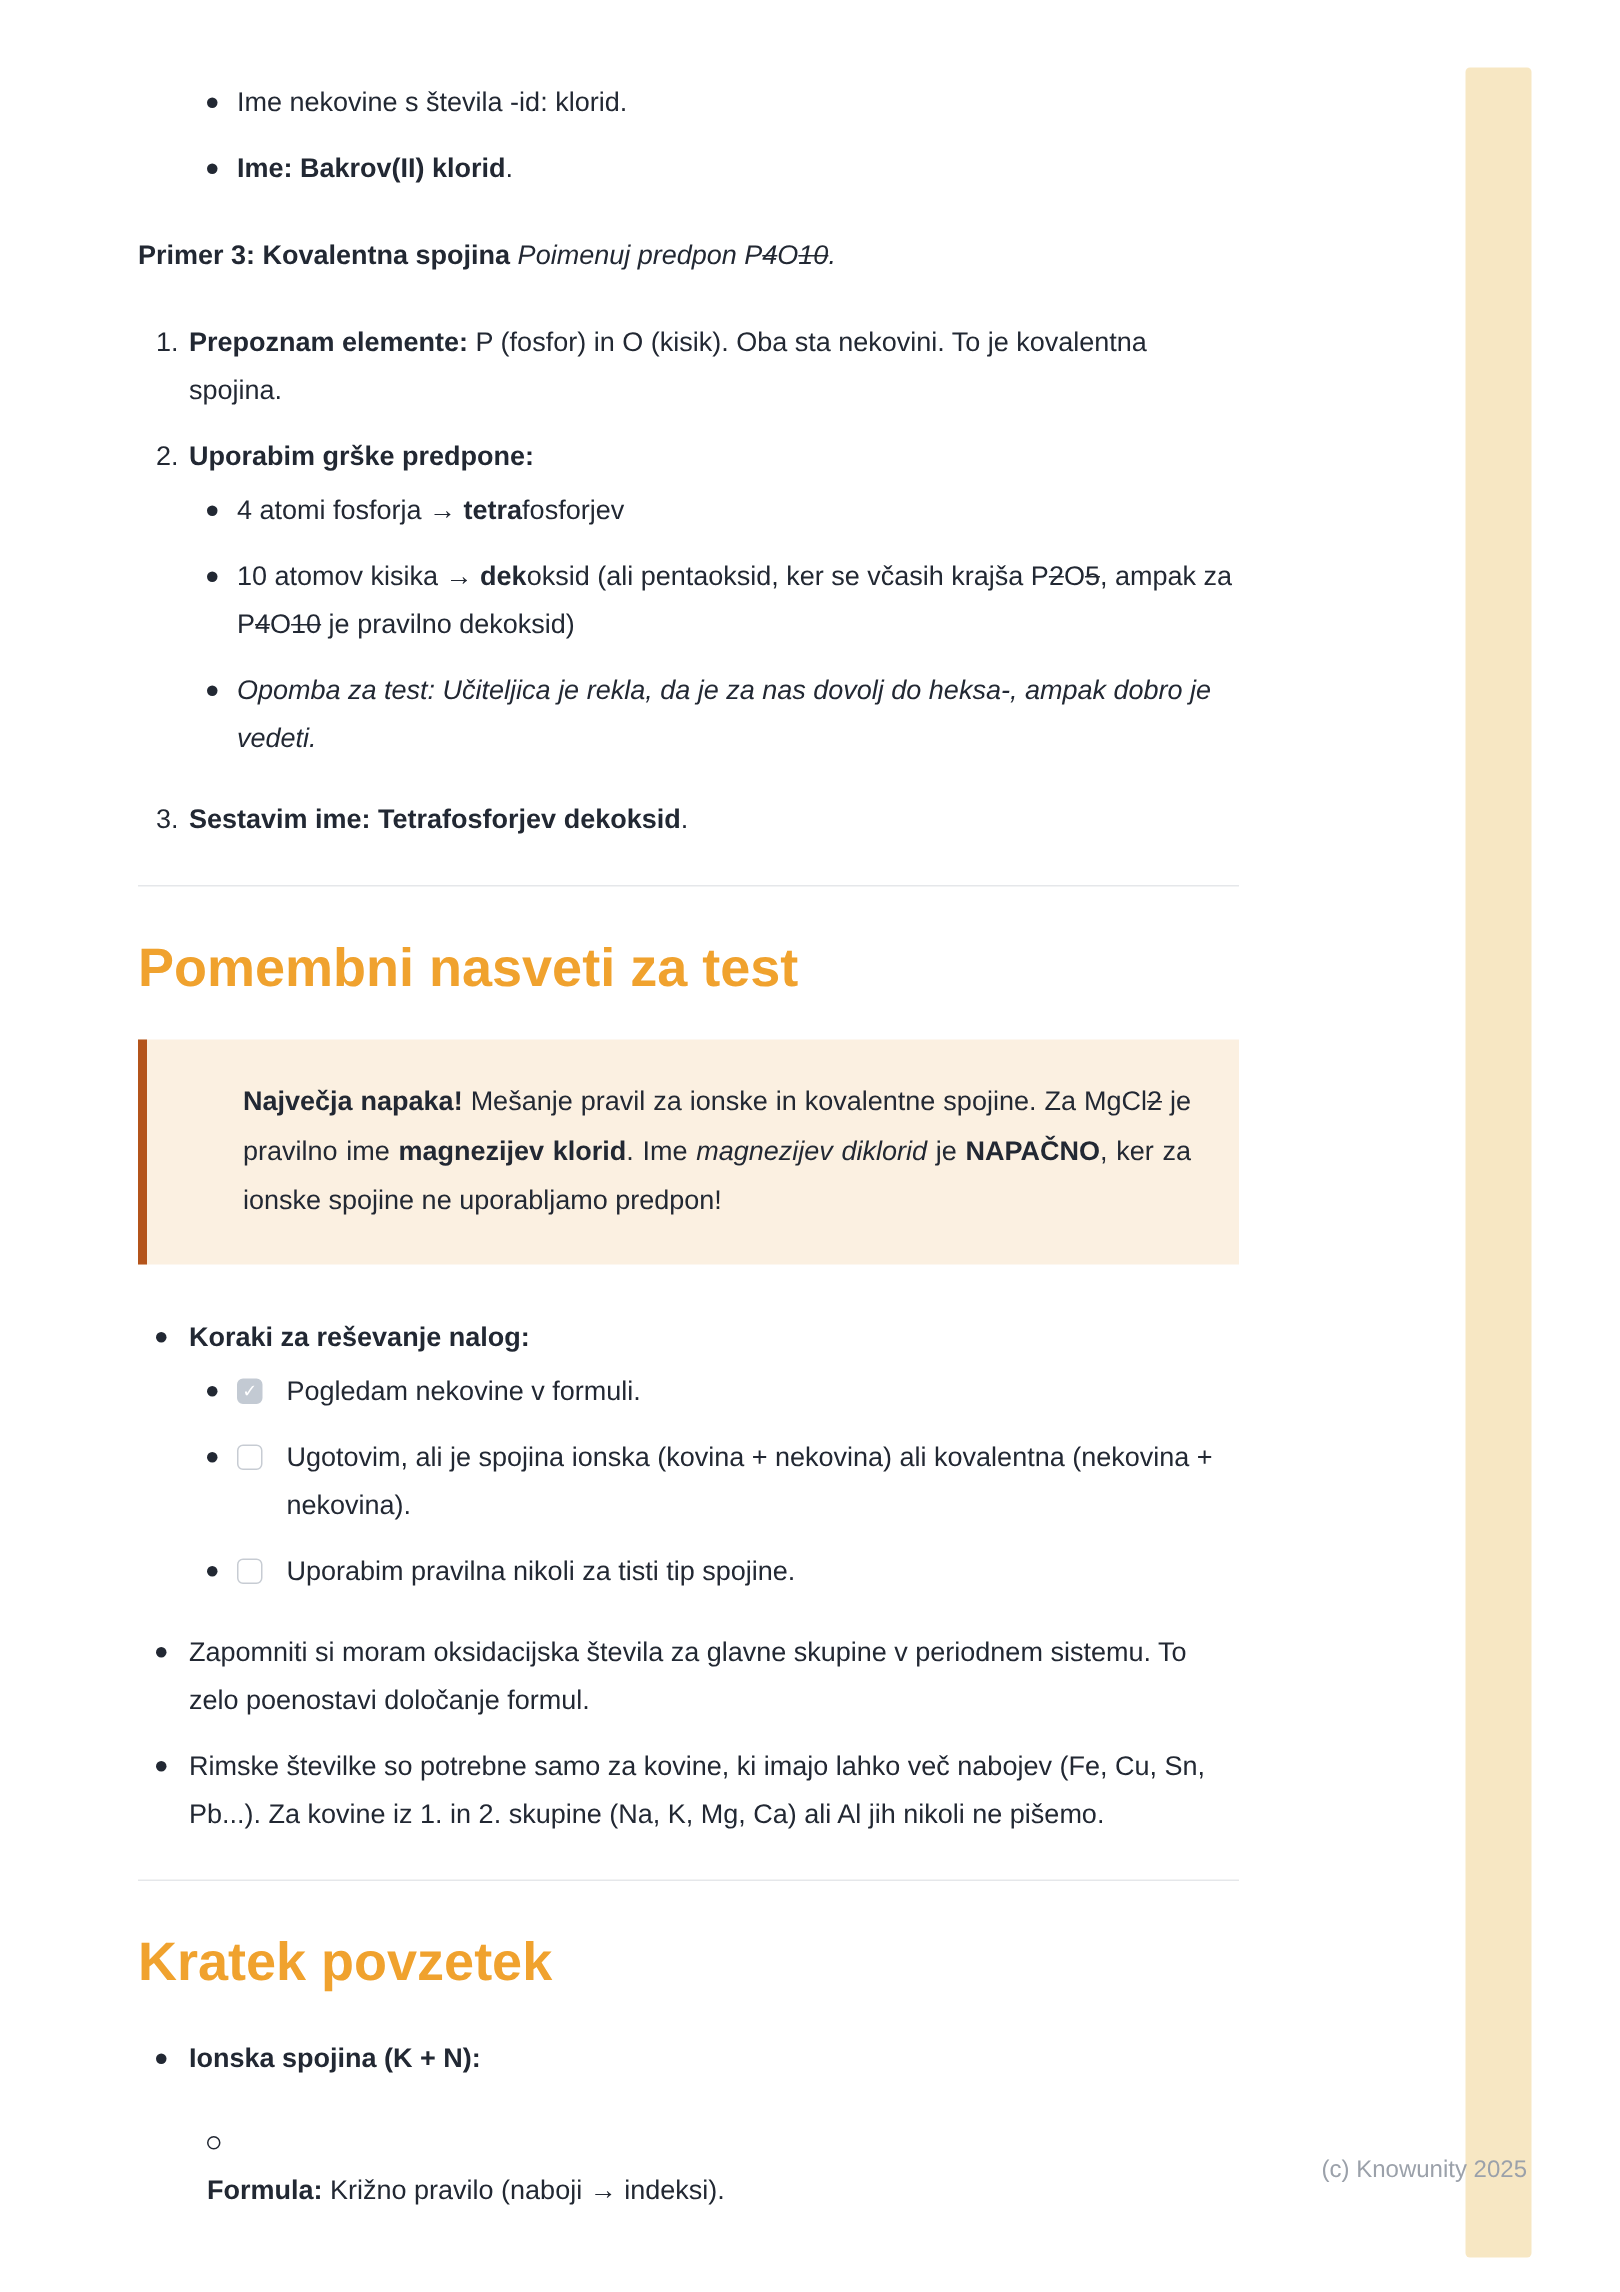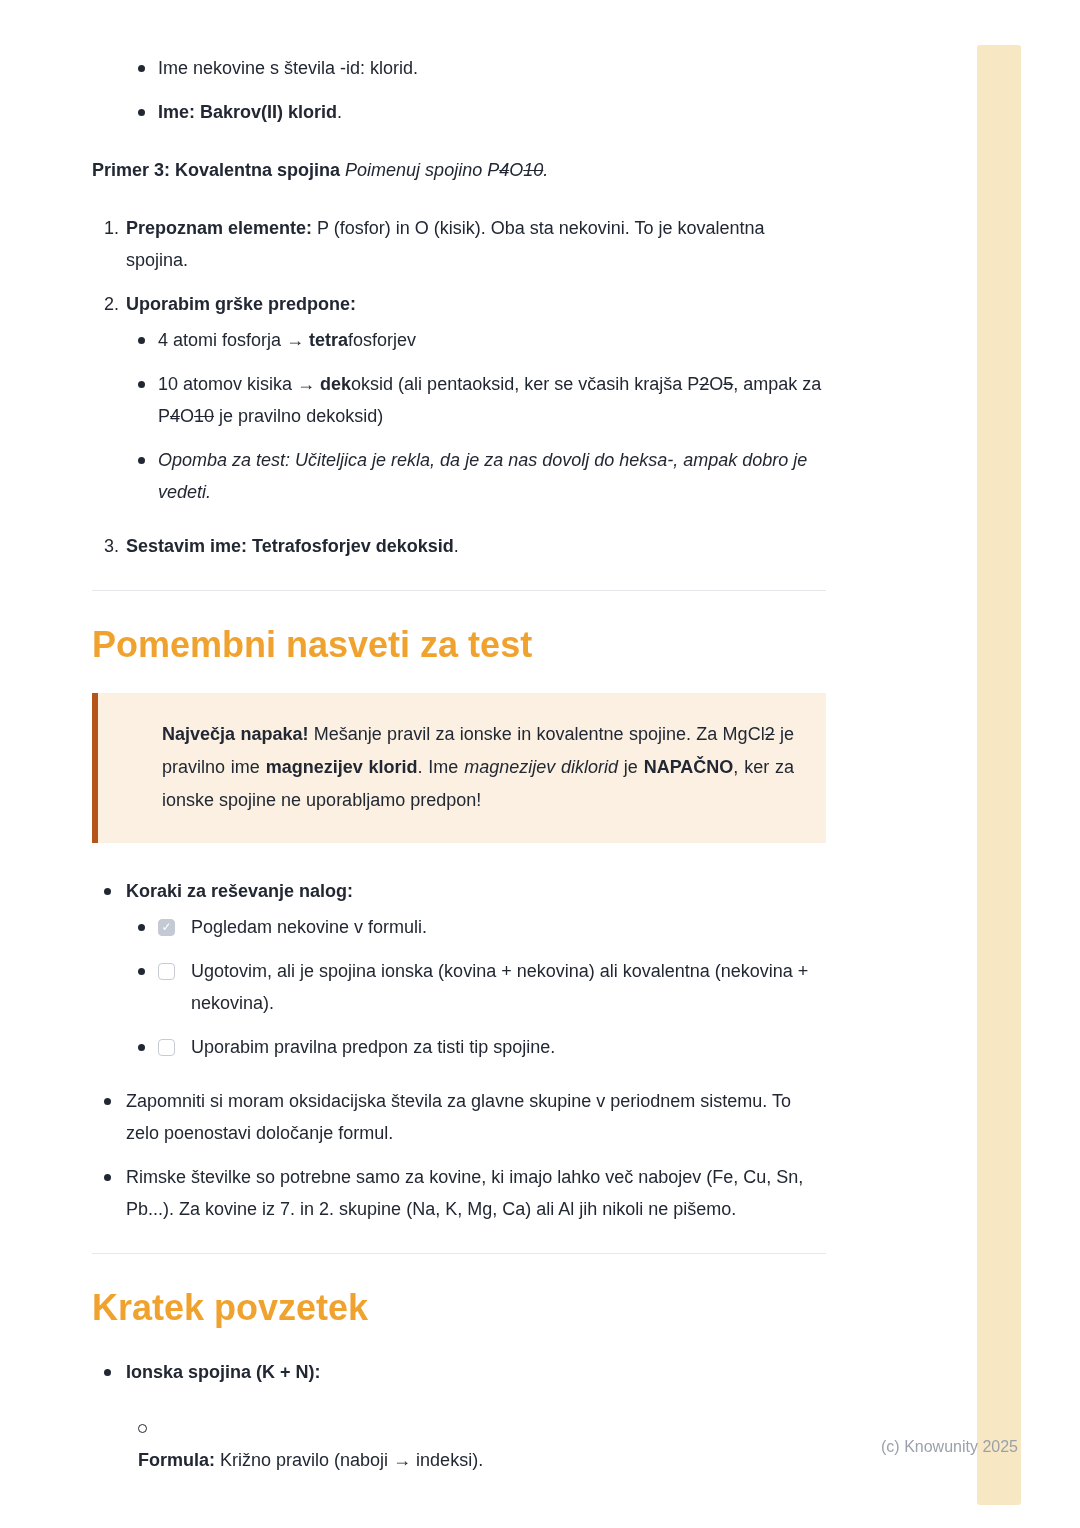--- a/index.html
+++ b/index.html
@@ -76,21 +76,21 @@
         <span class="dot"></span>
       </span>
       <span class="item-text"><span>Ime nekovine s števila -id: klorid.</span></span>
     </div>
     <div class="item lvl2">
       <span class="marker-box">
         <span class="dot"></span>
       </span>
       <span class="item-text"><span class="b ">Ime: Bakrov(II) klorid</span><span>.</span></span>
     </div>
-    <p class="para"><span class="b ">Primer 3: Kovalentna spojina</span><span class="i "> Poimenuj spojino P</span><span class="i s">4</span><span class="i ">O</span><span class="i s">10</span><span class="i ">.</span></p>
+    <p class="para"><span class="b ">Primer 3: Kovalentna spojina</span><span class="i "> Poimenuj predpon P</span><span class="i s">4</span><span class="i ">O</span><span class="i s">10</span><span class="i ">.</span></p>
     <div class="item numbered lvl1">
       <span class="marker-box">1.</span>
       <span class="item-text"><span class="b ">Prepoznam elemente:</span><span> P (fosfor) in O (kisik). Oba sta nekovini. To je kovalentna spojina.</span></span>
     </div>
     <div class="item numbered lvl1">
       <span class="marker-box">2.</span>
       <span class="item-text"><span class="b ">Uporabim grške predpone:</span></span>
     </div>
     <div class="item lvl2">
       <span class="marker-box">
@@ -143,33 +143,33 @@
       </span>
       <span class="item-text"><span>Ugotovim, ali je spojina ionska (kovina + nekovina) ali kovalentna (nekovina + nekovina).</span></span>
     </div>
     <div class="item lvl2 check">
       <span class="marker-box">
         <span class="dot"></span>
       </span>
       <span class="checkbox-box">
         <span class="checkbox"></span>
       </span>
-      <span class="item-text"><span>Uporabim pravilna predpon za tisti tip spojine.</span></span>
+      <span class="item-text"><span>Uporabim pravilna nikoli za tisti tip spojine.</span></span>
     </div>
     <div class="item lvl1">
       <span class="marker-box">
         <span class="dot"></span>
       </span>
       <span class="item-text"><span>Zapomniti si moram oksidacijska števila za glavne skupine v periodnem sistemu. To zelo poenostavi določanje formul.</span></span>
     </div>
     <div class="item lvl1">
       <span class="marker-box">
         <span class="dot"></span>
       </span>
-      <span class="item-text"><span>Rimske številke so potrebne samo za kovine, ki imajo lahko več nabojev (Fe, Cu, Sn, Pb...). Za kovine iz 7. in 2. skupine (Na, K, Mg, Ca) ali Al jih nikoli ne pišemo.</span></span>
+      <span class="item-text"><span>Rimske številke so potrebne samo za kovine, ki imajo lahko več nabojev (Fe, Cu, Sn, Pb...). Za kovine iz 1. in 2. skupine (Na, K, Mg, Ca) ali Al jih nikoli ne pišemo.</span></span>
     </div>
     <hr class="divider">
     <h2 class="heading"><span>Kratek povzetek</span></h2>
     <div class="item lvl1">
       <span class="marker-box">
         <span class="dot"></span>
       </span>
       <span class="item-text"><span class="b ">Ionska spojina (K + N):</span></span>
     </div>
     <div class="item lvl2 circle-item">

